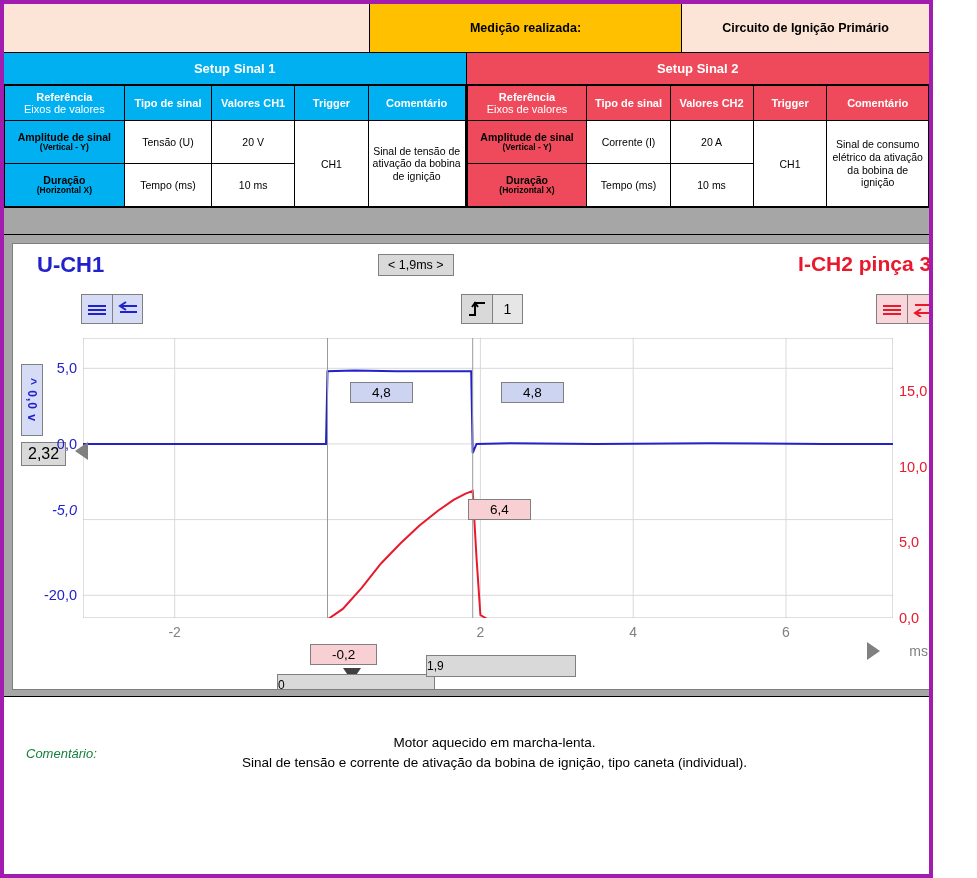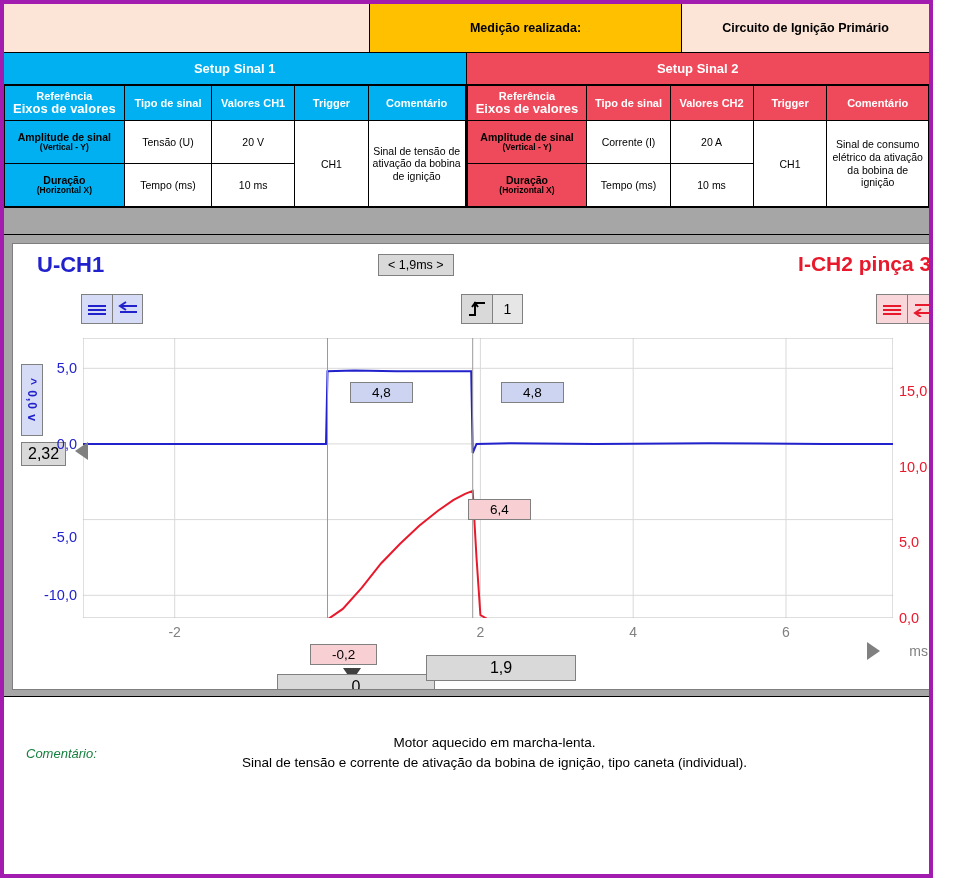--- a/index.html
+++ b/index.html
@@ -85,22 +85,22 @@
   }
   table.setup th {
     height: 35px;
     color: #ffffff;
     font-weight: bold;
     font-size: 11px;
     line-height: 1.12;
   }
   table.setup th .sub {
     display: block;
-    font-size: 13px;
-    font-weight: bold;
+    font-size: 11px;
+    font-weight: normal;
   }
   .hdr-blue { background: #00b0f0; }
   .hdr-red  { background: #ef4a5b; }
   td.axis-cell {
     color: #ffffff;
     font-weight: bold;
     font-size: 10px;
     line-height: 1.15;
     height: 43px;
   }
@@ -281,22 +281,21 @@
     border: 1px solid #808080;
     color: #000;
   }
   .vtag.blue { background: #ccd4f2; }
   .vtag.red  { background: #f8d0d4; }
 
   .xtag {
     position: absolute;
     background: #d9d9d9;
     border: 1px solid #808080;
-    font-size: 16px;
-    text-align: center;
+    font-size: 12px;
     box-sizing: border-box;
     color: #000;
     padding: 3px 0;
   }
 
   
   .footer {
     position: relative;
     border-top: 1px solid #000000;
     background: #ffffff;
@@ -506,22 +505,22 @@
           <polyline id="series-ch2" fill="none" stroke="#e8192c" stroke-width="2" points="0.0,281.5 206.3,281.5 244.5,281.5 259.8,270.9 278.9,249.7 298.0,225.5 317.1,205.8 336.2,187.7 355.3,172.5 370.6,161.9 382.1,155.9 389.7,152.9 393.5,219.5 397.4,277.0 405.0,281.5 473.8,281.5 626.6,281.5 810.0,281.5"></polyline>
           <polyline id="series-ch1" fill="none" stroke="#2222cc" stroke-width="2" points="0.0,105.9 243.0,105.9 244.5,33.3 271.3,32.5 313.3,33.3 359.2,33.3 388.2,33.3 389.7,115.0 393.5,105.9 427.9,105.2 512.0,105.9 626.6,105.2 741.2,105.9 810.0,105.9"></polyline>
           <g id="cursor-group">
               <line x1="244.5" y1="0" x2="244.5" y2="280" stroke="#9a9a9a" stroke-width="1"></line>
               <line x1="389.7" y1="0" x2="389.7" y2="280" stroke="#9a9a9a" stroke-width="1"></line>
             </g>
         </svg>
         <div id="ylabels-left">
             <div class="ax-l" style="top: 30.2703px;">5,0</div>
             <div class="ax-l" style="top: 105.946px;">0,0</div>
-            <div class="ax-l" style="top: 199px;">-5,0</div>
-            <div class="ax-l" style="top: 257.297px;">-10,0</div>
+            <div class="ax-l" style="top: 172px; font-style: italic;">-5,0</div>
+            <div class="ax-l" style="top: 257.297px;">-20,0</div>
           </div>
         <div id="ylabels-right">
             <div class="ax-r" style="top: 52.973px;">15,0</div>
             <div class="ax-r" style="top: 128.649px;">10,0</div>
             <div class="ax-r" style="top: 204.324px;">5,0</div>
             <div class="ax-r" style="top: 280px;">0,0</div>
           </div>
         <div id="xlabels">
             <div class="ax-x" style="left: 91.6981px;">-2</div>
             <div class="ax-x" style="left: 397.358px;">2</div>

